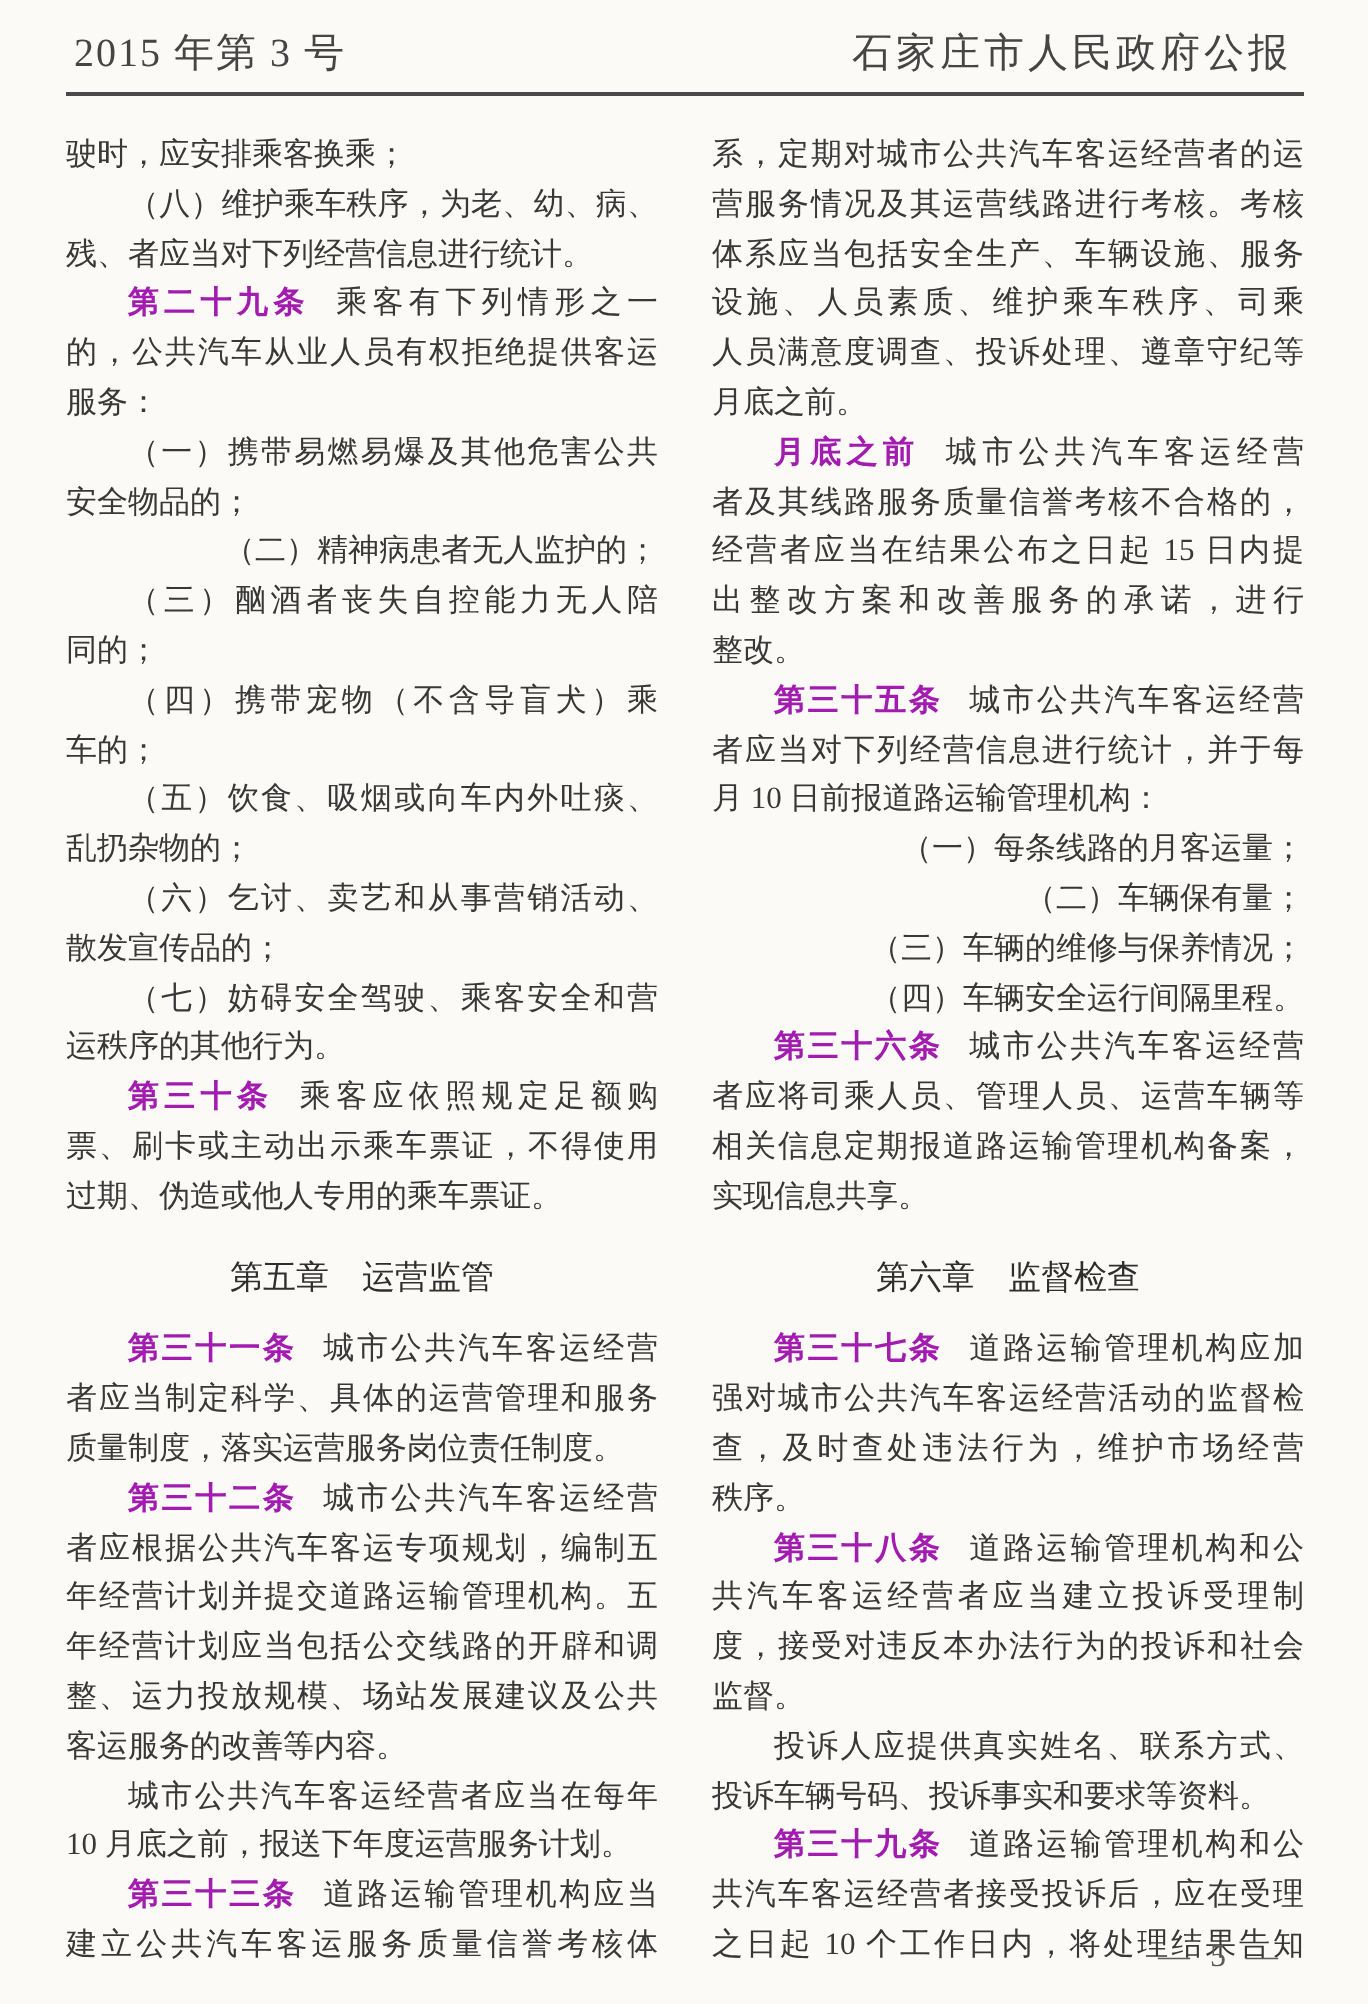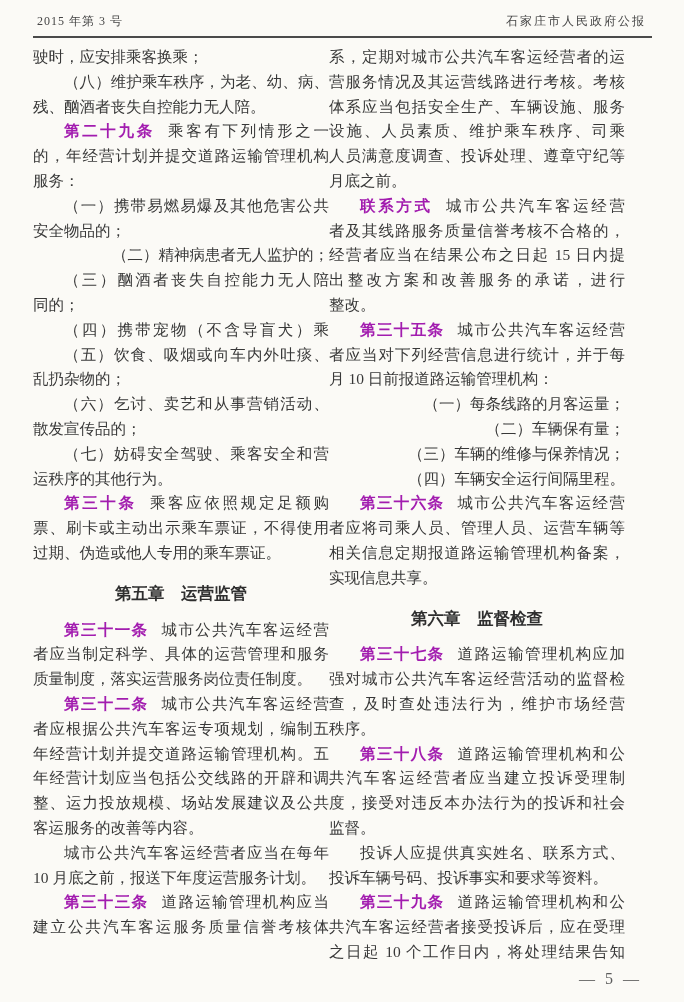--- a/index.html
+++ b/index.html
@@ -16,30 +16,31 @@
     box-sizing: border-box;
     padding: 13px 32px 0 33px;
     font-family: "Liberation Serif", serif;
     color: #383838;
     overflow: hidden;
   }
   .header {
     display: flex;
     justify-content: space-between;
     align-items: flex-end;
-    font-size: 12px;
+    font-size: 20px;
     color: #454545;
     padding: 0 6px 6px 4px;
     border-bottom: 2px solid #4a4a4a;
   }
   .header .issue { letter-spacing: 1px; }
   .header .pub { letter-spacing: 2px; text-align: right; }
   .columns {
     display: flex;
-    margin-top: 7px;
+    gap: 27px;
+    margin-top: 18px;
   }
   .col {
     width: 296px;
     font-size: 15.5px;
     line-height: 24.8px;
   }
   .tline {
     height: 24.8px;
     overflow: hidden;
     white-space: normal;
@@ -50,21 +51,21 @@
     text-align-last: justify;
     text-justify: inter-character;
   }
   .art {
     font-weight: bold;
     font-family: "Liberation Sans", sans-serif;
     margin-right: 0.85em;
     color: #a21caf;
   }
   .chapter {
-    font-weight: bold;
+    font-weight: normal;
     font-family: "Liberation Sans", sans-serif;
     font-size: 16.5px;
     color: #2e2e2e;
     text-align: center;
     height: 24.8px;
     line-height: 24.8px;
     margin: 15px 0 12px 0;
     overflow: hidden;
   }
   .footer {
@@ -81,30 +82,31 @@
 
 <div class="page">
   <div class="header">
     <span class="issue">2015 年第 3 号</span>
     <span class="pub">石家庄市人民政府公报</span>
   </div>
   <div class="columns">
     <div class="col" id="col-left">
         <div class="tline">驶时，应安排乘客换乘；</div>
         <div class="tline ind just">（八）维护乘车秩序，为老、幼、病、</div>
-        <div class="tline">残、酗酒者丧失自控能力无人陪。</div>
+        <div class="tline">残、者应当对下列经营信息进行统计。</div>
         <div class="tline ind just"><span class="art">第二十九条</span><span>乘客有下列情形之一</span></div>
-        <div class="tline just">的，年经营计划并提交道路运输管理机构</div>
+        <div class="tline just">的，公共汽车从业人员有权拒绝提供客运</div>
         <div class="tline">服务：</div>
         <div class="tline ind just">（一）携带易燃易爆及其他危害公共</div>
         <div class="tline">安全物品的；</div>
         <div class="tline ind">（二）精神病患者无人监护的；</div>
         <div class="tline ind just">（三）酗酒者丧失自控能力无人陪</div>
         <div class="tline">同的；</div>
         <div class="tline ind just">（四）携带宠物（不含导盲犬）乘</div>
+        <div class="tline">车的；</div>
         <div class="tline ind just">（五）饮食、吸烟或向车内外吐痰、</div>
         <div class="tline">乱扔杂物的；</div>
         <div class="tline ind just">（六）乞讨、卖艺和从事营销活动、</div>
         <div class="tline">散发宣传品的；</div>
         <div class="tline ind just">（七）妨碍安全驾驶、乘客安全和营</div>
         <div class="tline">运秩序的其他行为。</div>
         <div class="tline ind just"><span class="art">第三十条</span><span>乘客应依照规定足额购</span></div>
         <div class="tline just">票、刷卡或主动出示乘车票证，不得使用</div>
         <div class="tline">过期、伪造或他人专用的乘车票证。</div>
         <div class="chapter">第五章　运营监管</div>
@@ -122,21 +124,21 @@
         <div class="tline ind just"><span class="art">第三十三条</span><span>道路运输管理机构应当</span></div>
         <div class="tline just">建立公共汽车客运服务质量信誉考核体</div>
       </div>
     <div class="col" id="col-right">
         <div class="tline just">系，定期对城市公共汽车客运经营者的运</div>
         <div class="tline just">营服务情况及其运营线路进行考核。考核</div>
         <div class="tline just">体系应当包括安全生产、车辆设施、服务</div>
         <div class="tline just">设施、人员素质、维护乘车秩序、司乘</div>
         <div class="tline just">人员满意度调查、投诉处理、遵章守纪等</div>
         <div class="tline">月底之前。</div>
-        <div class="tline ind just"><span class="art">联系方式</span><span>城市公共汽车客运经营</span></div>
+        <div class="tline ind just"><span class="art">月底之前</span><span>城市公共汽车客运经营</span></div>
         <div class="tline just">者及其线路服务质量信誉考核不合格的，</div>
         <div class="tline just">经营者应当在结果公布之日起 15 日内提</div>
         <div class="tline just">出整改方案和改善服务的承诺，进行</div>
         <div class="tline">整改。</div>
         <div class="tline ind just"><span class="art">第三十五条</span><span>城市公共汽车客运经营</span></div>
         <div class="tline just">者应当对下列经营信息进行统计，并于每</div>
         <div class="tline">月 10 日前报道路运输管理机构：</div>
         <div class="tline ind">（一）每条线路的月客运量；</div>
         <div class="tline ind">（二）车辆保有量；</div>
         <div class="tline ind">（三）车辆的维修与保养情况；</div>

